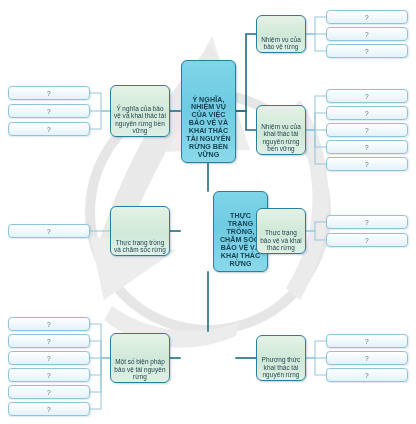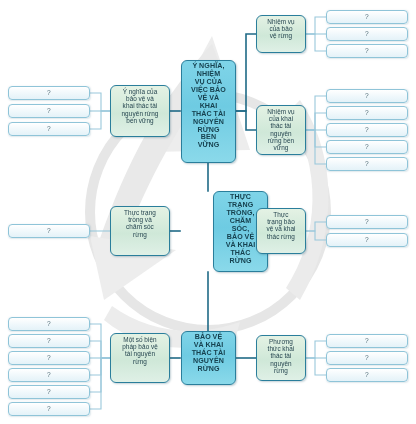--- a/index.html
+++ b/index.html
@@ -29,28 +29,28 @@
     left: 0; top: 0;
     width: 416px; height: 424px;
     z-index: 1;
     pointer-events: none;
   }
   .node {
     position: absolute;
     z-index: 2;
     box-sizing: border-box;
     display: flex;
-    align-items: flex-start;
+    align-items: flex-end;
     justify-content: center;
     text-align: center;
     border-radius: 6px;
     line-height: 1.12;
     letter-spacing: 0.1px;
     word-spacing: -0.3px;
-    padding: 2px 9px;
+    padding: 2px 3px;
     overflow: hidden;
   }
   .node.primary {
     background: linear-gradient(180deg, #7fd4e8 0%, #6ecbe2 45%, #8ad9ea 100%);
     border: 1px solid #2a7e9b;
     color: #16414f;
     font-size: 7.1px;
     font-weight: bold;
     box-shadow: 1px 1px 2px rgba(40,90,110,0.30);
     text-transform: uppercase;
@@ -138,23 +138,20 @@
   </svg>
 
   <div class="node primary" style="left:181px; top:60px; width:55px; height:103px;">
     <span>Ý NGHĨA, NHIỆM VỤ CỦA VIỆC BẢO VỆ VÀ KHAI THÁC TÀI NGUYÊN RỪNG BỀN VỮNG</span>
   </div>
 
   <div class="node primary" style="left:181px; top:191px; width:55px; height:81px;margin-left:32px;">
     <span>THỰC TRẠNG TRỒNG, CHĂM SÓC, BẢO VỆ VÀ KHAI THÁC RỪNG</span>
   </div>
 
-  <div class="node primary" style="left:181px; top:331px; width:55px; height:54px;">
-    <span>BẢO VỆ VÀ KHAI THÁC TÀI NGUYÊN RỪNG</span>
-  </div>
 
   <div class="node secondary" style="left:110px; top:85px; width:60px; height:52px;">
     <span>Ý nghĩa của bảo vệ và khai thác tài nguyên rừng bền vững</span>
   </div>
 
   <div class="node secondary" style="left:256px; top:15px; width:50px; height:38px;">
     <span>Nhiệm vụ của bảo vệ rừng</span>
   </div>
 
   <div class="node secondary" style="left:256px; top:105px; width:50px; height:50px;">

